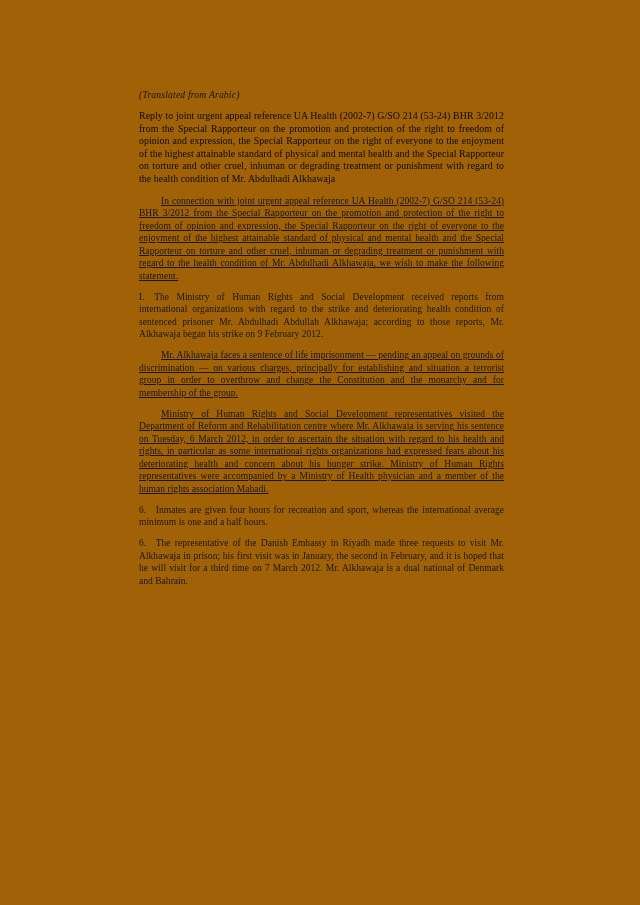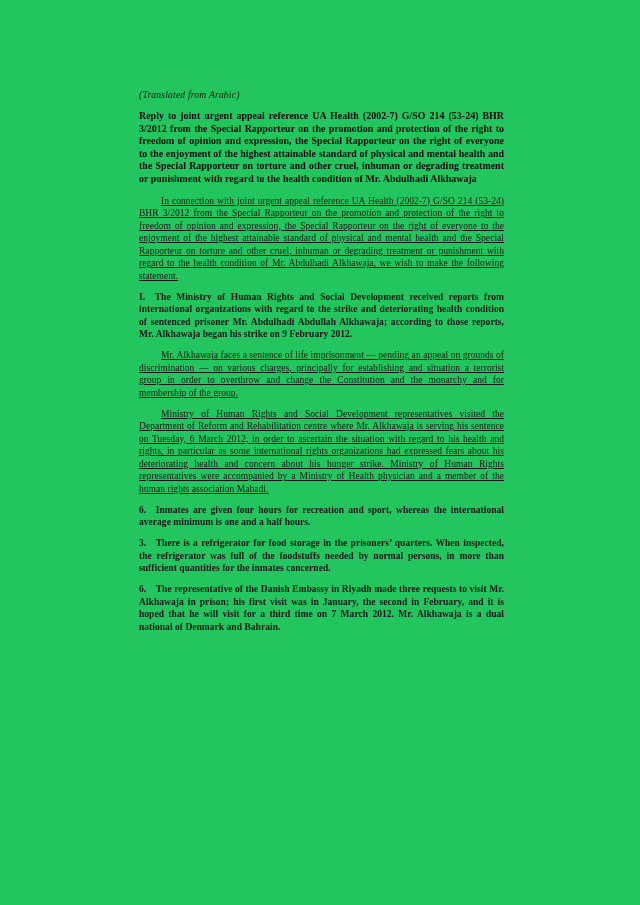--- a/index.html
+++ b/index.html
@@ -17,41 +17,41 @@
     color: #121212;
     -webkit-font-smoothing: none;
   }
 
   .page {
     position: absolute;
     left: 0;
     top: 0;
     width: 640px;
     height: 905px;
-    background: #22c55e;
+    background: #a16207;
   }
 
   .text-column {
     position: absolute;
     left: 139px;
     top: 88px;
     width: 365px;
   }
 
   .doc-header-note {
     font-style: italic;
     font-size: 9.6px;
     line-height: 13px;
     letter-spacing: 0.02em;
     margin: 0 0 9px 0;
     color: #161616;
   }
 
   .doc-title {
-    font-weight: bold;
+    font-weight: normal;
     font-size: 9.9px;
     line-height: 12.6px;
     text-align: justify;
     text-align-last: left;
     margin: 4px 0 9px 0;
     letter-spacing: 0.005em;
     color: #0d0d0d;
   }
 
   p.body-para {
@@ -64,21 +64,20 @@
     color: #1a1a1a;
   }
 
   p.body-para.indent {
     text-indent: 22px;
     text-decoration: underline;
   }
 
   p.body-para.numbered {
     text-indent: 0;
-    font-weight: bold;
   }
 
   
   .text-column {
     filter: contrast(1.04);
   }
 </style>
 </head>
 <body>
 
@@ -87,17 +86,16 @@
     <p class="doc-header-note">(Translated from Arabic)</p>
 
     <p class="doc-title">Reply to joint urgent appeal reference UA Health (2002-7) G/SO 214 (53-24) BHR 3/2012 from the Special Rapporteur on the promotion and protection of the right to freedom of opinion and expression, the Special Rapporteur on the right of everyone to the enjoyment of the highest attainable standard of physical and mental health and the Special Rapporteur on torture and other cruel, inhuman or degrading treatment or punishment with regard to the health condition of Mr. Abdulhadi Alkhawaja</p>
 
     <div>
         <p class="body-para indent">In connection with joint urgent appeal reference UA Health (2002-7) G/SO 214 (53-24) BHR 3/2012 from the Special Rapporteur on the promotion and protection of the right to freedom of opinion and expression, the Special Rapporteur on the right of everyone to the enjoyment of the highest attainable standard of physical and mental health and the Special Rapporteur on torture and other cruel, inhuman or degrading treatment or punishment with regard to the health condition of Mr. Abdulhadi Alkhawaja, we wish to make the following statement.</p>
         <p class="body-para numbered">I. The Ministry of Human Rights and Social Development received reports from international organizations with regard to the strike and deteriorating health condition of sentenced prisoner Mr. Abdulhadi Abdullah Alkhawaja; according to those reports, Mr. Alkhawaja began his strike on 9 February 2012.</p>
         <p class="body-para indent">Mr. Alkhawaja faces a sentence of life imprisonment — pending an appeal on grounds of discrimination — on various charges, principally for establishing and situation a terrorist group in order to overthrow and change the Constitution and the monarchy and for membership of the group.</p>
         <p class="body-para indent">Ministry of Human Rights and Social Development representatives visited the Department of Reform and Rehabilitation centre where Mr. Alkhawaja is serving his sentence on Tuesday, 6 March 2012, in order to ascertain the situation with regard to his health and rights, in particular as some international rights organizations had expressed fears about his deteriorating health and concern about his hunger strike. Ministry of Human Rights representatives were accompanied by a Ministry of Health physician and a member of the human rights association Mabadi.</p>
         <p class="body-para numbered">6. Inmates are given four hours for recreation and sport, whereas the international average minimum is one and a half hours.</p>
-        <p class="body-para numbered">3. There is a refrigerator for food storage in the prisoners’ quarters. When inspected, the refrigerator was full of the foodstuffs needed by normal persons, in more than sufficient quantities for the inmates concerned.</p>
         <p class="body-para numbered">6. The representative of the Danish Embassy in Riyadh made three requests to visit Mr. Alkhawaja in prison; his first visit was in January, the second in February, and it is hoped that he will visit for a third time on 7 March 2012. Mr. Alkhawaja is a dual national of Denmark and Bahrain.</p>
       </div>
   </div>
 </div>
 
 </body></html>

